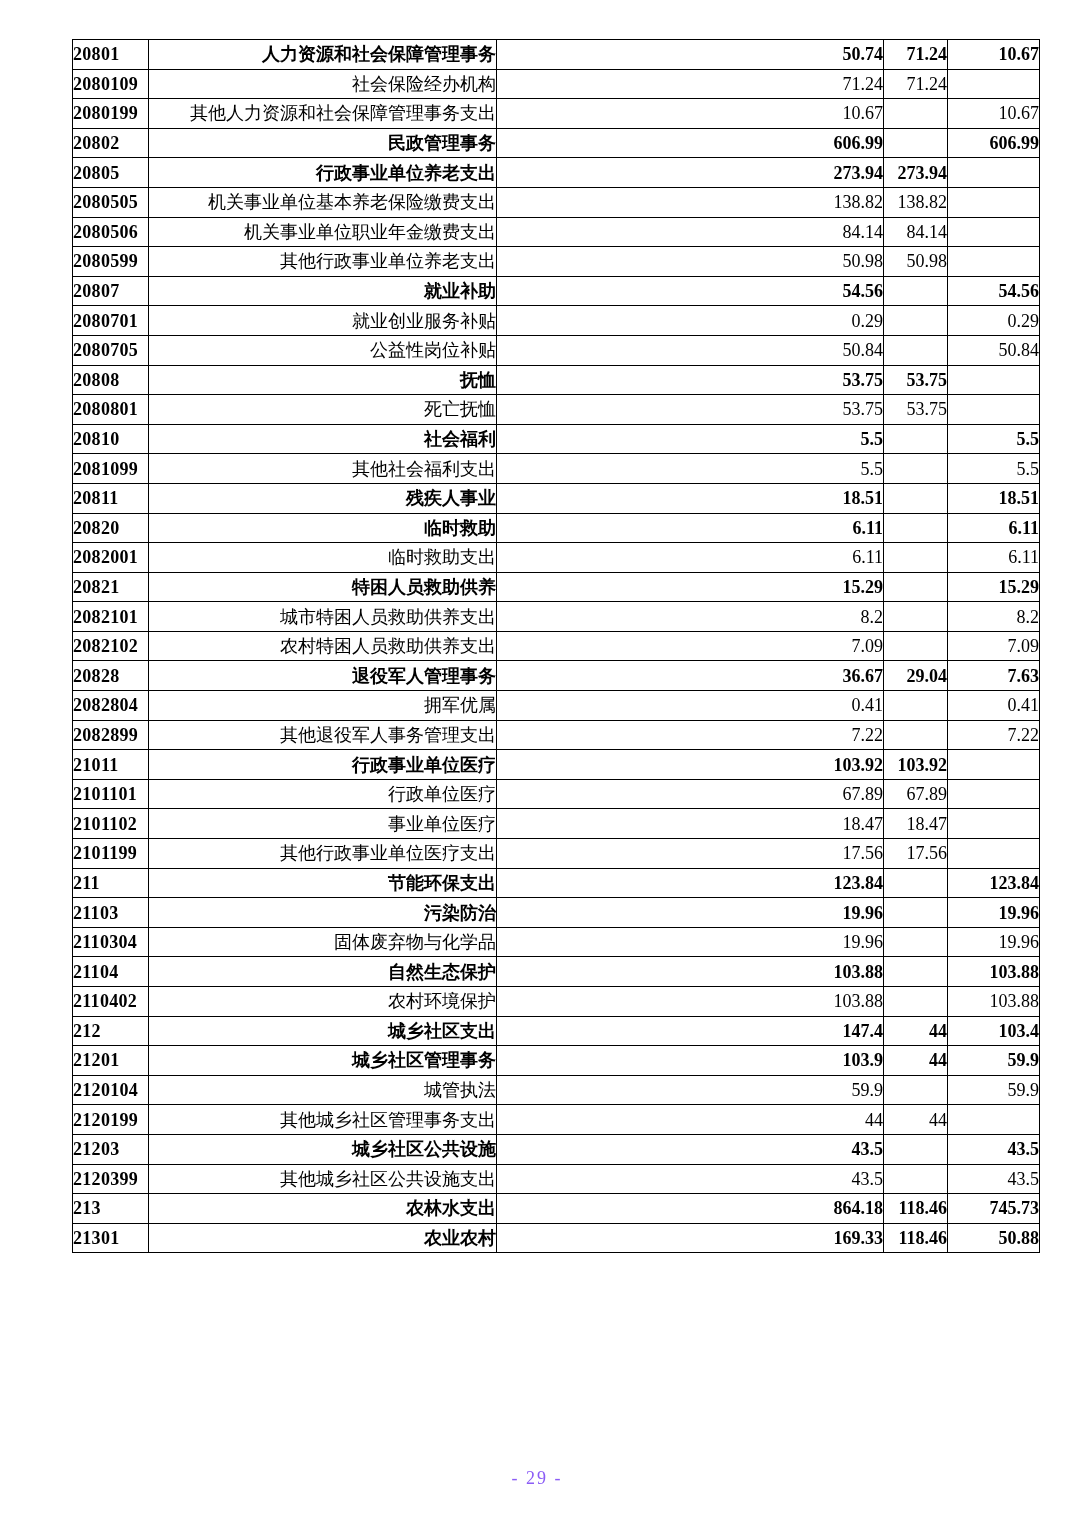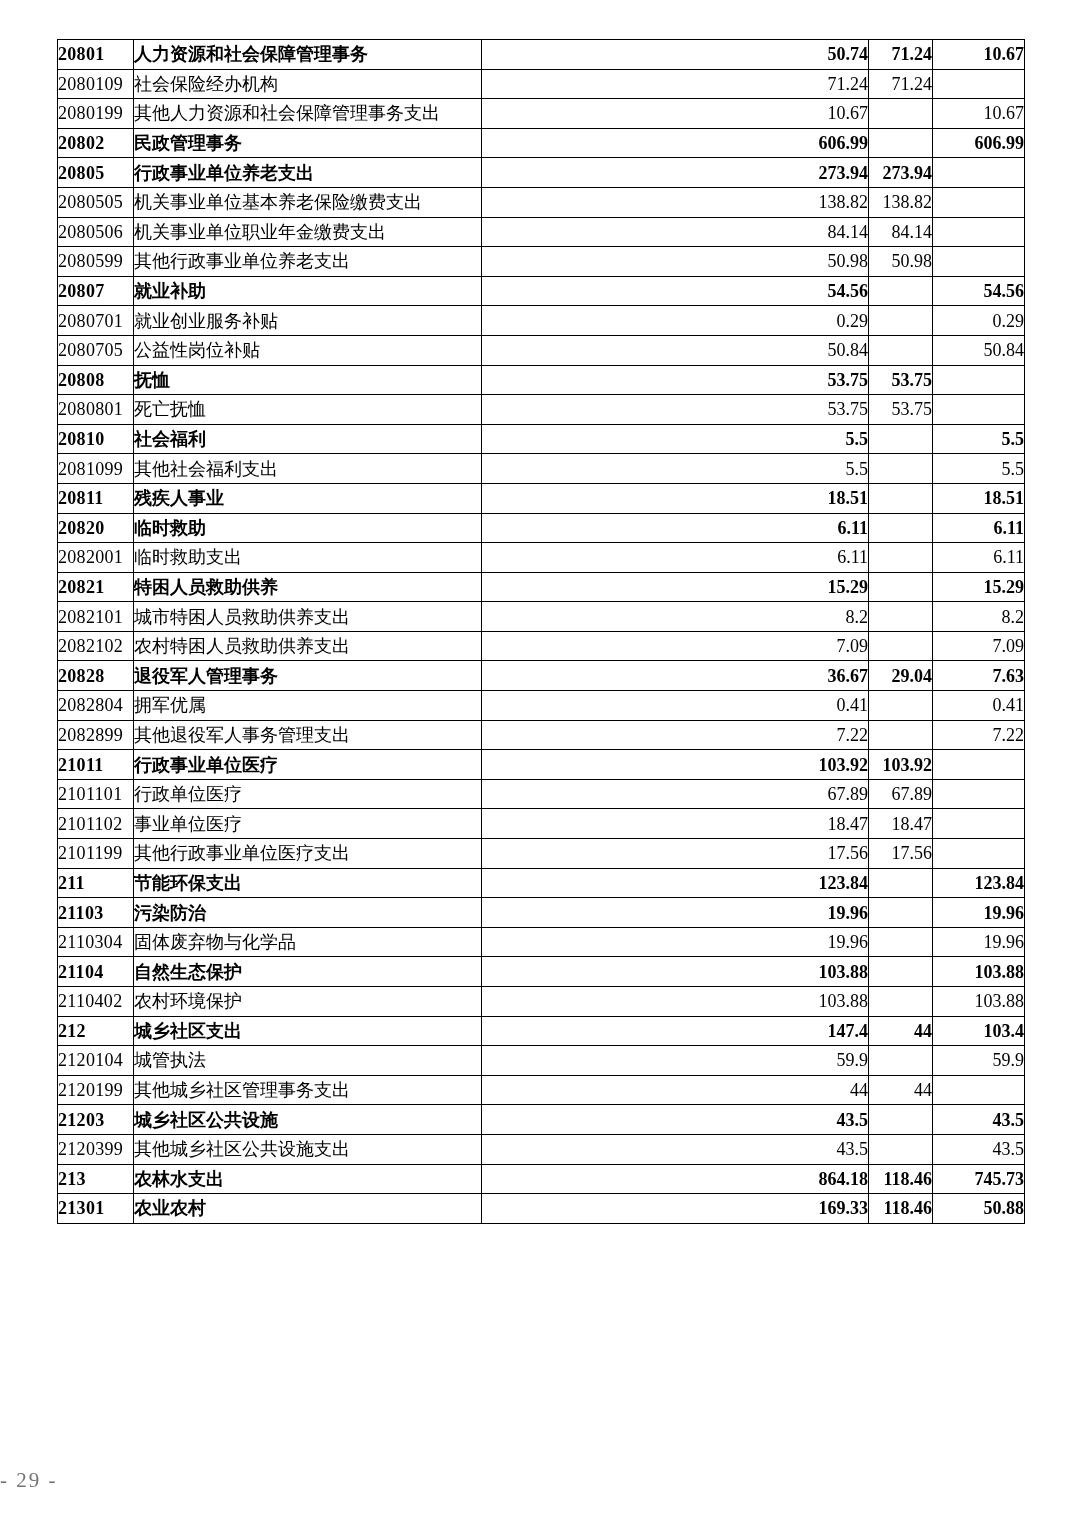--- a/index.html
+++ b/index.html
@@ -11,63 +11,64 @@
     position: relative;
     width: 1074px;
     height: 1520px;
     background: #ffffff;
     font-family: "Liberation Serif", "DejaVu Serif", serif;
     color: #000000;
     overflow: hidden;
   }
   table.budget-table {
     position: absolute;
-    left: 57px;
+    left: 72px;
     top: 39px;
     width: 967px;
     border-collapse: collapse;
     table-layout: fixed;
   }
   table.budget-table td {
     border: 1px solid #000000;
     height: 28.6px;
     padding: 0;
     font-size: 18px;
     line-height: 1;
     vertical-align: middle;
     overflow: hidden;
     white-space: nowrap;
   }
   td.col-code {
     padding-left: 4px;
     text-align: left;
     letter-spacing: 0.3px;
+    font-weight: bold;
   }
   td.col-name {
     padding-left: 5px;
-    text-align: left;
+    text-align: right;
   }
   td.col-v1, td.col-v2, td.col-v3 {
     text-align: right;
   }
   td.col-v1 { padding-right: 9px; }
   td.col-v2 { padding-right: 6px; }
   td.col-v3 { padding-right: 10px; }
   tr.bold td {
     font-weight: bold;
   }
   .page-footer {
     position: absolute;
     left: 0;
     width: 100%;
     top: 1468px;
-    text-align: left;
-    font-size: 21px;
+    text-align: center;
+    font-size: 18px;
     letter-spacing: 2px;
-    color: #737373;
+    color: #8b5cf6;
   }
 </style>
 </head>
 <body>
 
 <div class="page">
 
   <table class="budget-table">
     <colgroup>
       <col style="width:76px">
@@ -308,20 +309,27 @@
           <td class="col-v2"></td>
           <td class="col-v3">103.88</td>
         </tr>
         <tr class="bold">
           <td class="col-code">212</td>
           <td class="col-name">城乡社区支出</td>
           <td class="col-v1">147.4</td>
           <td class="col-v2">44</td>
           <td class="col-v3">103.4</td>
         </tr>
+        <tr class="bold">
+          <td class="col-code">21201</td>
+          <td class="col-name">城乡社区管理事务</td>
+          <td class="col-v1">103.9</td>
+          <td class="col-v2">44</td>
+          <td class="col-v3">59.9</td>
+        </tr>
         <tr>
           <td class="col-code">2120104</td>
           <td class="col-name">城管执法</td>
           <td class="col-v1">59.9</td>
           <td class="col-v2"></td>
           <td class="col-v3">59.9</td>
         </tr>
         <tr>
           <td class="col-code">2120199</td>
           <td class="col-name">其他城乡社区管理事务支出</td>

